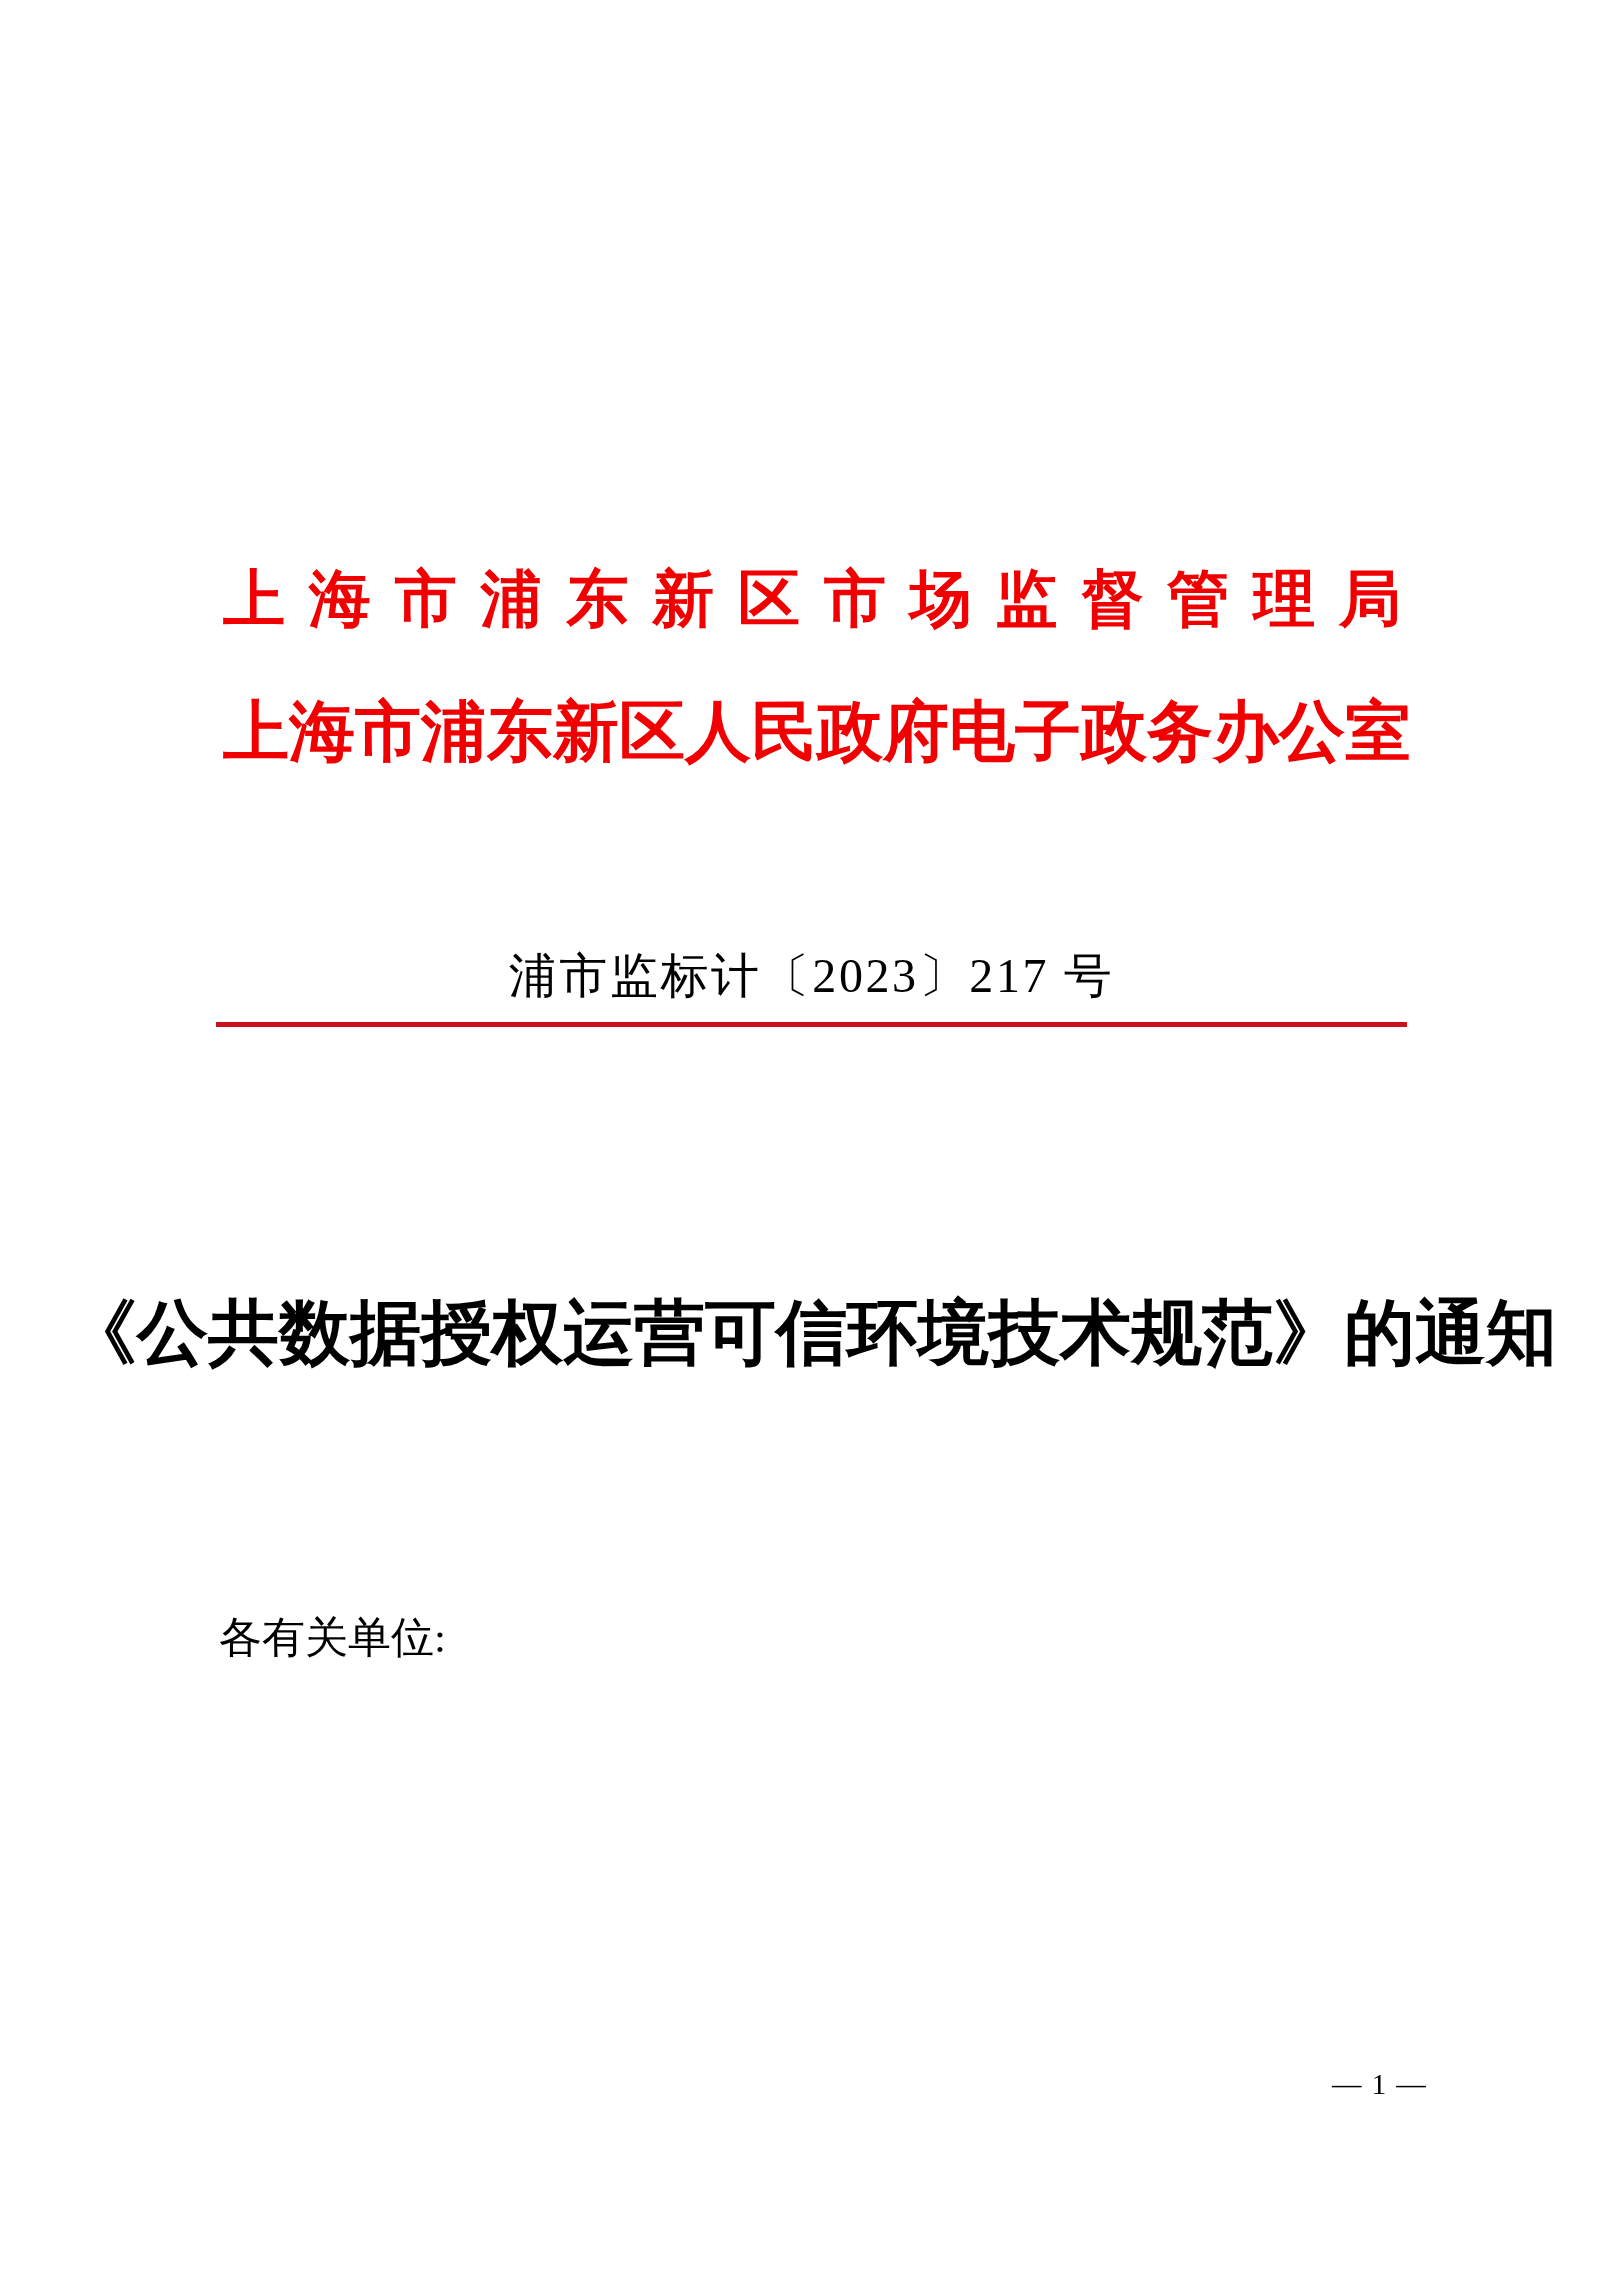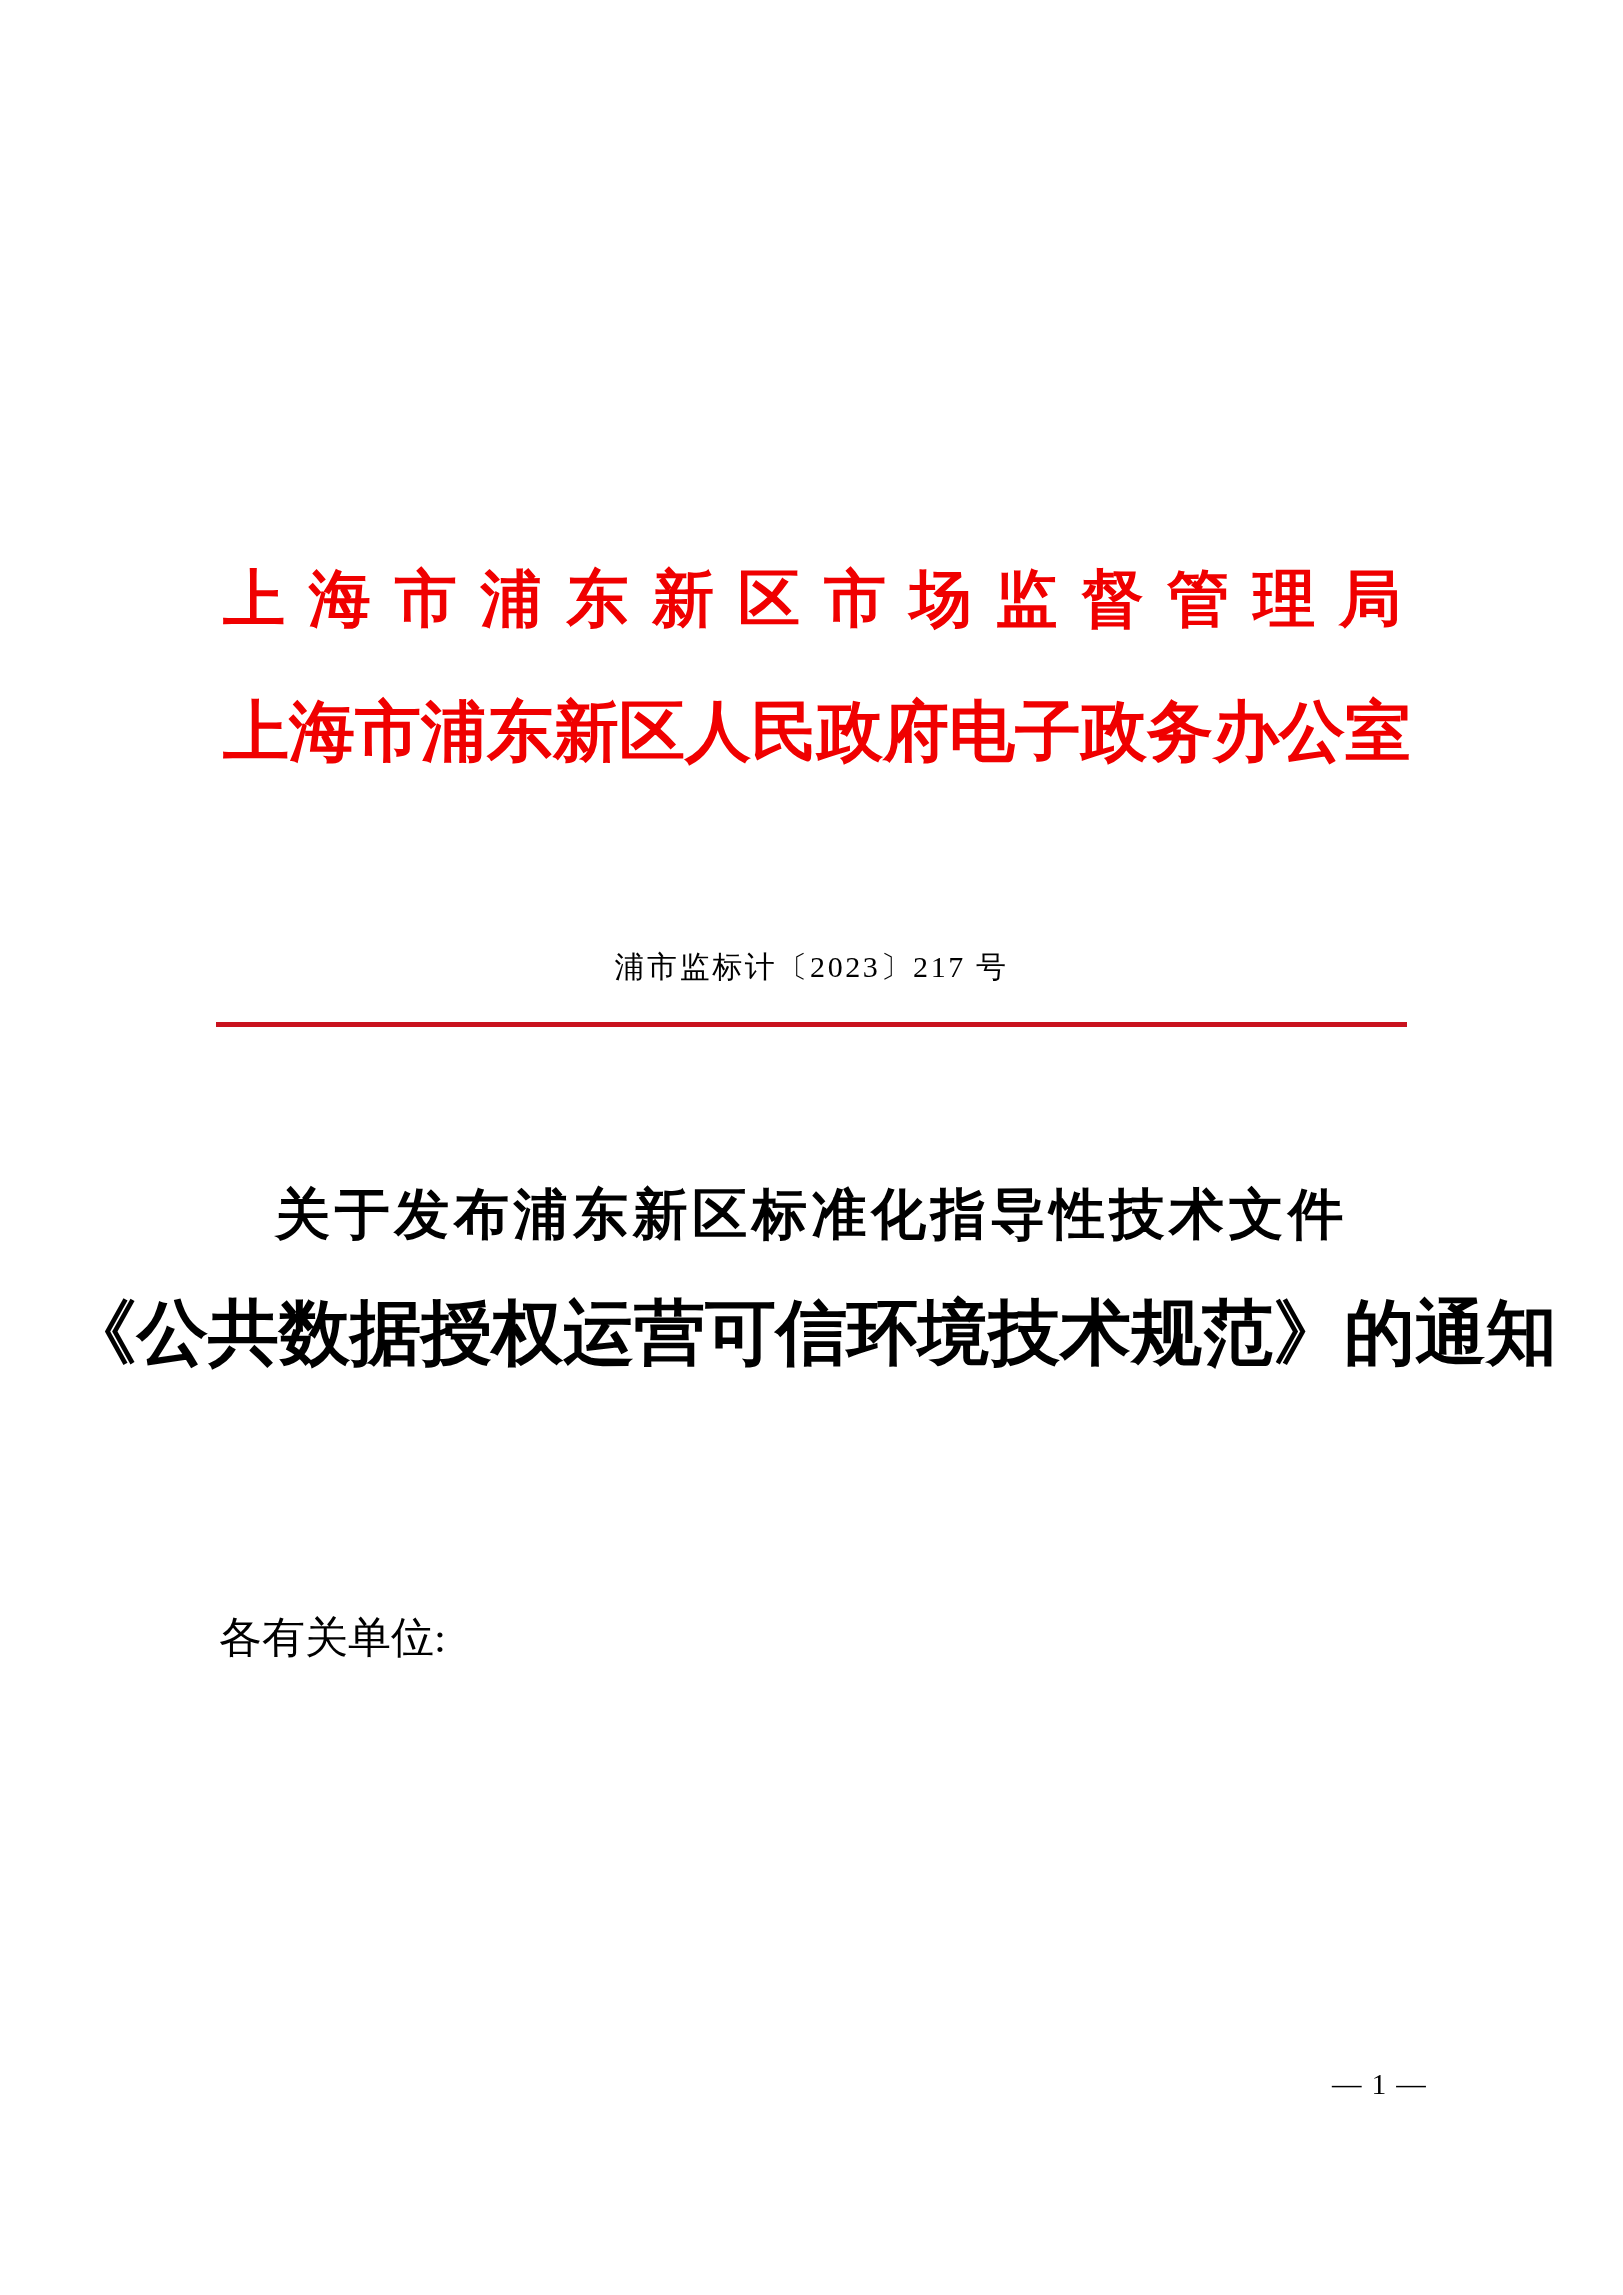--- a/index.html
+++ b/index.html
@@ -25,21 +25,21 @@
   }
   .justify-chars { display: flex; justify-content: space-between; }
   .org1 { top: 568px;  font-size: 62px; }
   .org2 { top: 699px; font-size: 66px; }
 
   
   .doc-number {
     top: 950px;
     left: 0; width: 100%;
     text-align: center;
-    font-size: 30px;
+    font-size: 48px;
     letter-spacing: 2.6px;
     line-height: 1.1;
     white-space: pre;
   }
 
   
   .red-rule {
     top: 1022px;
     left: 216px;
     width: 1191px;
@@ -120,21 +120,20 @@
       <span>务</span>
       <span>办</span>
       <span>公</span>
       <span>室</span>
     </div>
 
   <div class="abs doc-number">浦市监标计〔2023〕217 号</div>
 
   <div class="abs red-rule"></div>
 
-  <div class="abs notice-title title1">关于发布浦东新区标准化指导性技术文件</div>
 
   <div class="abs notice-title title2">《公共数据授权运营可信环境技术规范》的通知</div>
 
   <div class="abs body-block">
     <div class="body-line">各有关单位:</div>
     
     
     
     
   </div>

